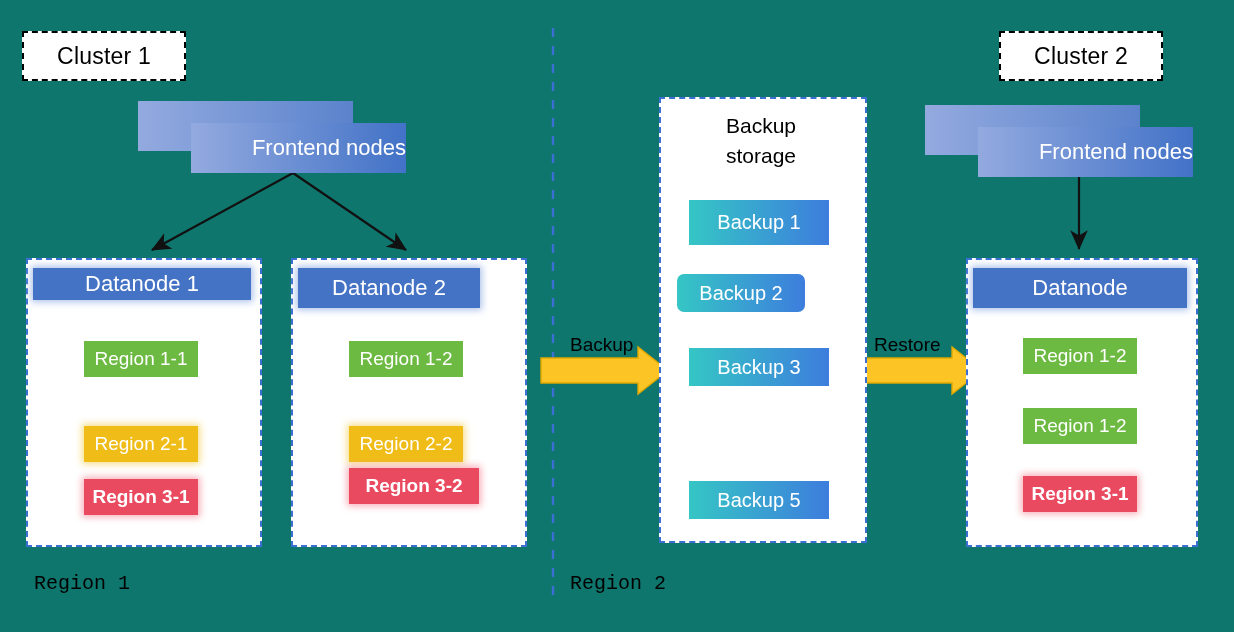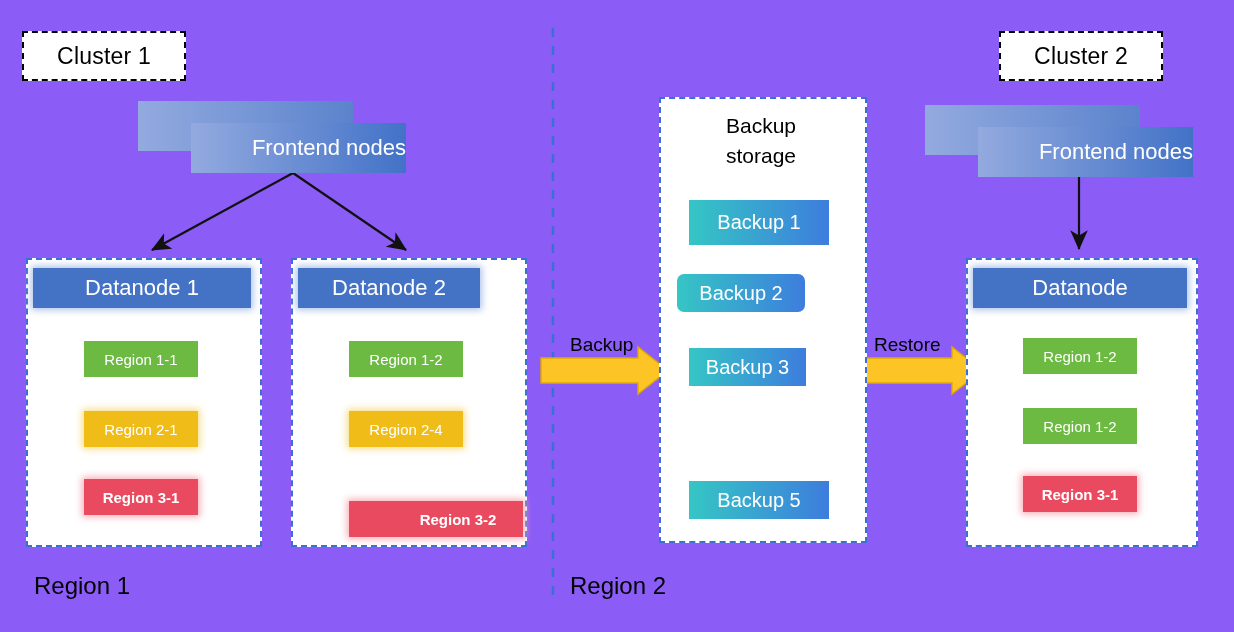--- a/index.html
+++ b/index.html
@@ -4,21 +4,21 @@
 <style>
   html, body {
     margin: 0;
     padding: 0;
     background: #ffffff;
   }
   #canvas {
     position: relative;
     width: 1234px;
     height: 632px;
-    background: #8b5cf6;
+    background: #0f766e;
     font-family: "Liberation Sans", sans-serif;
     overflow: hidden;
   }
 
   
   .cluster-title {
     position: absolute;
     border: 2px dashed #000000;
     display: flex;
     align-items: center;
@@ -76,27 +76,28 @@
     box-shadow: 0 0 7px 2px rgba(160,185,230,0.85);
   }
 
   
   .region-chip {
     position: absolute;
     display: flex;
     align-items: center;
     justify-content: center;
     color: #ffffff;
-    font-size: 15px;
+    font-size: 19px;
     white-space: nowrap;
   }
   .region-green  { background: #6cba42; }
   .region-yellow {
     background: #f0bc18;
     box-shadow: 0 0 7px 2px rgba(245,220,130,0.95);
+    margin-top: 15px;
   }
   .region-red {
     background: #ea4a5f;
     box-shadow: 0 0 7px 2px rgba(248,170,180,0.95);
     font-weight: bold;
   }
 
   
   .backup-chip {
     position: absolute;
@@ -105,23 +106,24 @@
     display: flex;
     align-items: center;
     justify-content: center;
     font-size: 20px;
     white-space: nowrap;
   }
 
   
   .plain-label {
     position: absolute;
-    font-size: 24px;
-    color: #000000;
-    white-space: nowrap;
+    font-size: 20px;
+    color: #000000;
+    white-space: nowrap;
+    font-family: Liberation Mono, monospace;
   }
   .backup-storage-label {
     position: absolute;
     font-size: 21px;
     color: #000000;
     text-align: center;
     line-height: 30px;
   }
   .arrow-label {
     position: absolute;
@@ -170,60 +172,60 @@
   </div>
 
   <div class="frontend-wrap" style="left:138px; top:101px;">
     <div class="frontend-back"></div>
     <div class="frontend-front">
       <span>Frontend nodes</span>
     </div>
   </div>
 
   <div class="dashed-box" style="left:26px; top:258px; width:232px; height:285px;"></div>
-  <div class="datanode-bar" style="left:33px; top:268px; width:218px; height:40px;">
+  <div class="datanode-bar" style="left:33px; top:268px; width:218px; height:32px;">
     <span>Datanode 1</span>
   </div>
   <div class="region-chip region-green" style="left:84px; top:341px; width:114px; height:36px;">
     <span>Region 1-1</span>
   </div>
   <div class="region-chip region-yellow" style="left:84px; top:411px; width:114px; height:36px;">
     <span>Region 2-1</span>
   </div>
   <div class="region-chip region-red" style="left:84px; top:479px; width:114px; height:36px;">
     <span>Region 3-1</span>
   </div>
 
   <div class="dashed-box" style="left:291px; top:258px; width:232px; height:285px;"></div>
   <div class="datanode-bar" style="left:298px; top:268px; width:182px; height:40px;">
     <span>Datanode 2</span>
   </div>
   <div class="region-chip region-green" style="left:349px; top:341px; width:114px; height:36px;">
     <span>Region 1-2</span>
   </div>
   <div class="region-chip region-yellow" style="left:349px; top:411px; width:114px; height:36px;">
-    <span>Region 2-4</span>
-  </div>
-  <div class="region-chip region-red" style="left:349px; top:501px; width:130px; height:36px;padding-left:44px;">
+    <span>Region 2-2</span>
+  </div>
+  <div class="region-chip region-red" style="left:349px; top:468px; width:130px; height:36px;">
     <span>Region 3-2</span>
   </div>
 
   <div class="dashed-box" style="left:659px; top:97px; width:204px; height:442px;"></div>
   <div class="backup-storage-label" style="left:679px; top:111px; width:164px;">
     <div>Backup</div>
     <div>storage</div>
   </div>
 
   <div class="backup-chip" style="left:689px; top:200px; width:140px; height:45px;">
     <span>Backup 1</span>
   </div>
   <div class="backup-chip" style="left:677px; top:274px; width:128px; height:38px;border-radius:7px;">
     <span>Backup 2</span>
   </div>
-  <div class="backup-chip" style="left:689px; top:348px; width:117px; height:38px;">
+  <div class="backup-chip" style="left:689px; top:348px; width:140px; height:38px;">
     <span>Backup 3</span>
   </div>
   <div class="backup-chip" style="left:689px; top:481px; width:140px; height:38px;">
     <span>Backup 5</span>
   </div>
 
   <div class="cluster-title" style="left:999px; top:31px; width:160px; height:46px;">
     <span>Cluster 2</span>
   </div>
 

